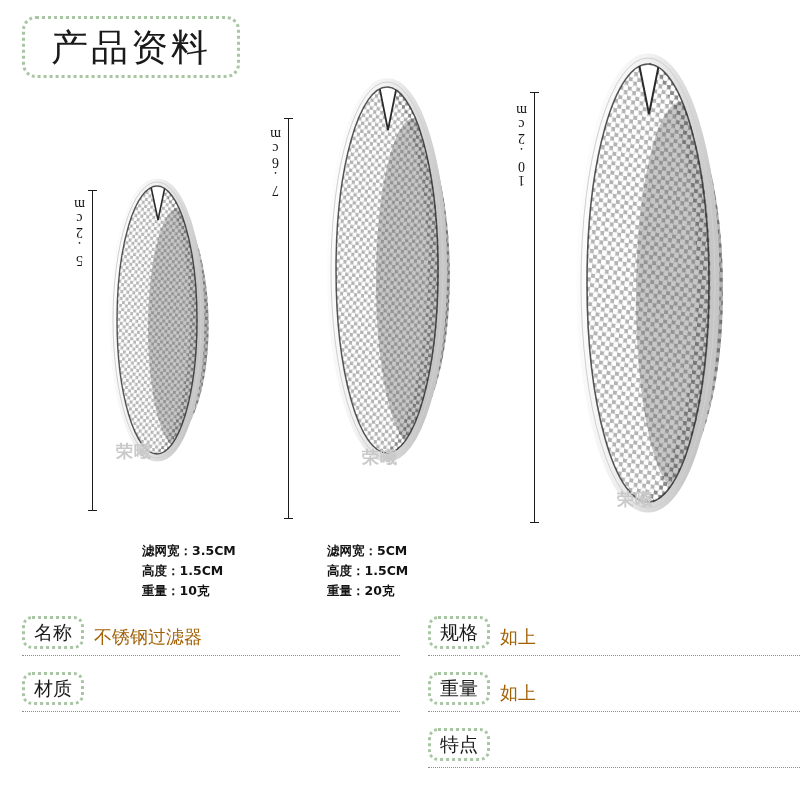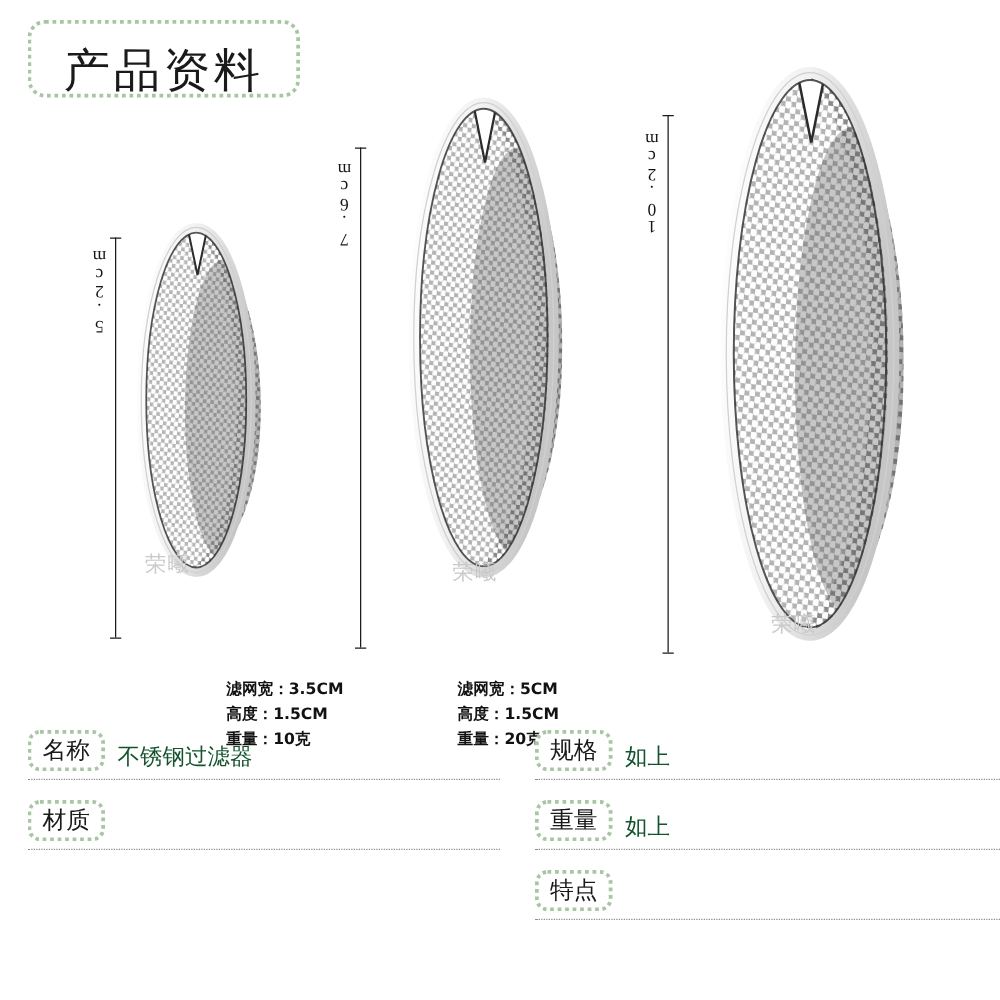--- a/index.html
+++ b/index.html
@@ -19,21 +19,21 @@
   
   .title-badge {
     position: absolute;
     left: 22px;
     top: 16px;
     width: 218px;
     height: 62px;
     border: 3px dotted #a9c6a4;
     border-radius: 14px;
     display: flex;
-    align-items: flex-end;
+    align-items: center;
     justify-content: center;
     box-sizing: border-box;
   }
   .title-badge span {
     font-size: 37px;
     letter-spacing: 3px;
     color: #1a1a1a;
     font-family: "DejaVu Serif", "Liberation Serif", serif;
     line-height: 1;
   }
@@ -41,20 +41,21 @@
   
   .stage {
     position: absolute;
     left: 0;
     top: 0;
     width: 800px;
     height: 600px;
   }
   .product {
     position: absolute;
+    font-weight: bold;
   }
   .product svg { display: block; }
 
   
   .watermark {
     position: absolute;
     font-size: 17px;
     color: #c9c9c9;
     font-family: "DejaVu Serif", "Liberation Serif", serif;
     letter-spacing: 1px;
@@ -92,29 +93,28 @@
   }
 
   
   .spec-block {
     position: absolute;
     font-size: 12.5px;
     line-height: 20px;
     color: #121212;
     font-family: "DejaVu Sans", "Liberation Sans", sans-serif;
     white-space: nowrap;
-    margin-left: 39px;
   }
   .spec-block div { font-weight: bold; }
 
   
   .info-table {
     position: absolute;
     left: 0;
-    top: 568px;
+    top: 600px;
     width: 800px;
     height: 200px;
   }
   .info-col {
     position: absolute;
     top: 0;
     width: 378px;
   }
   .info-col.left  { left: 22px; }
   .info-col.right { left: 428px; }
@@ -135,21 +135,21 @@
     line-height: 1.15;
     color: #1a1a1a;
     background: #fff;
     margin-right: 10px;
     margin-bottom: -10px;
     box-sizing: border-box;
     font-family: "DejaVu Serif", "Liberation Serif", serif;
   }
   .info-val {
     font-size: 18px;
-    color: #14532d;
+    color: #a16207;
     align-self: flex-end;
     padding-bottom: 6px;
     font-family: "DejaVu Serif", "Liberation Serif", serif;
   }
 </style>
 </head>
 <body>
 
 <div class="title-badge">
   <span>产品资料</span>

